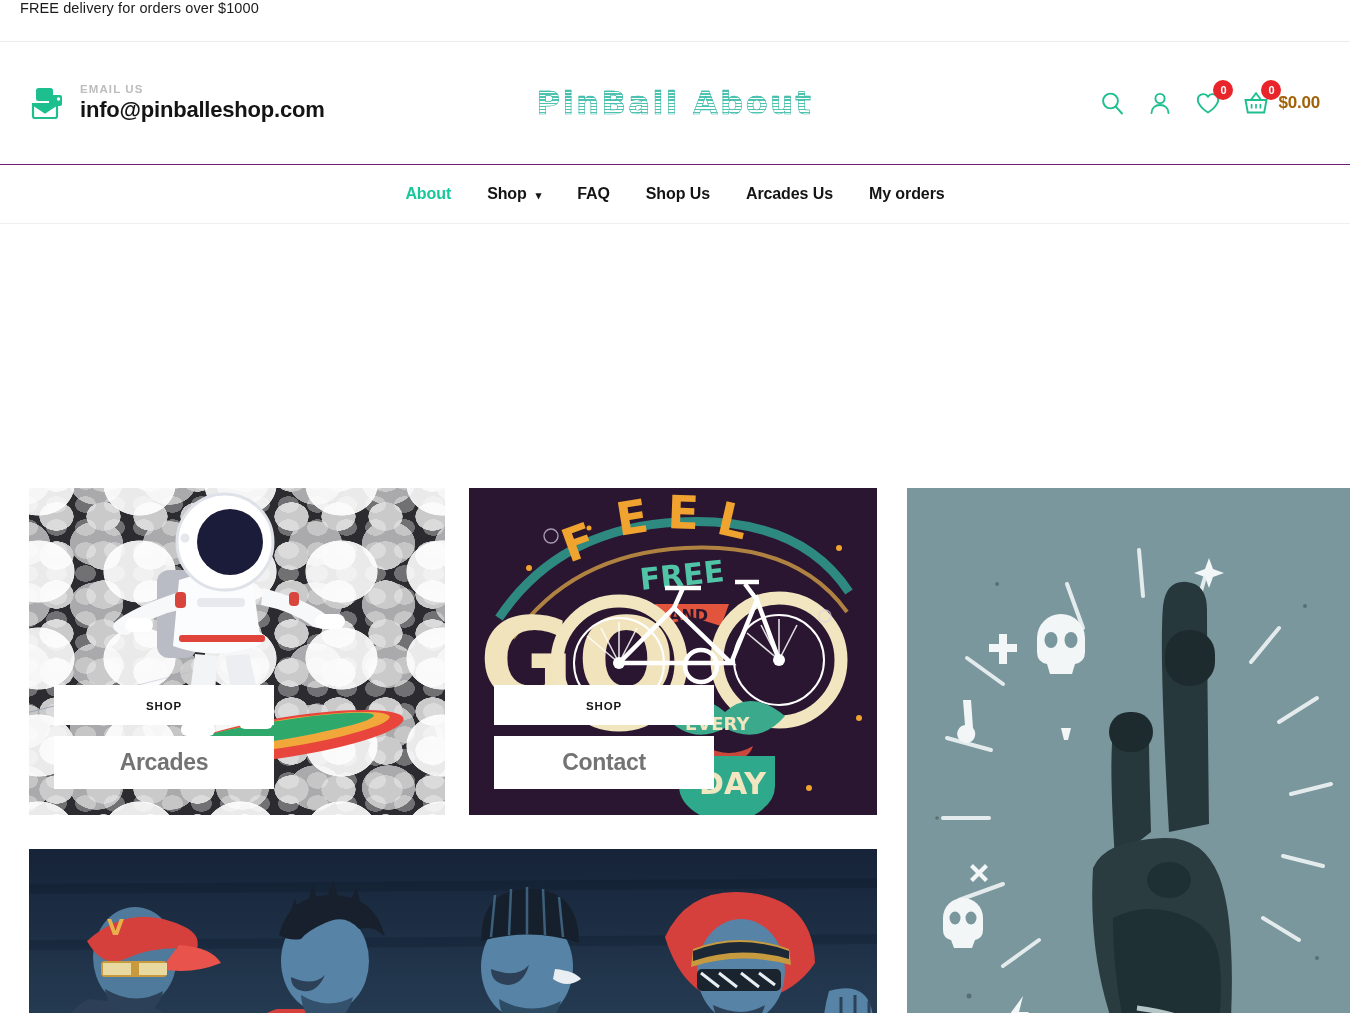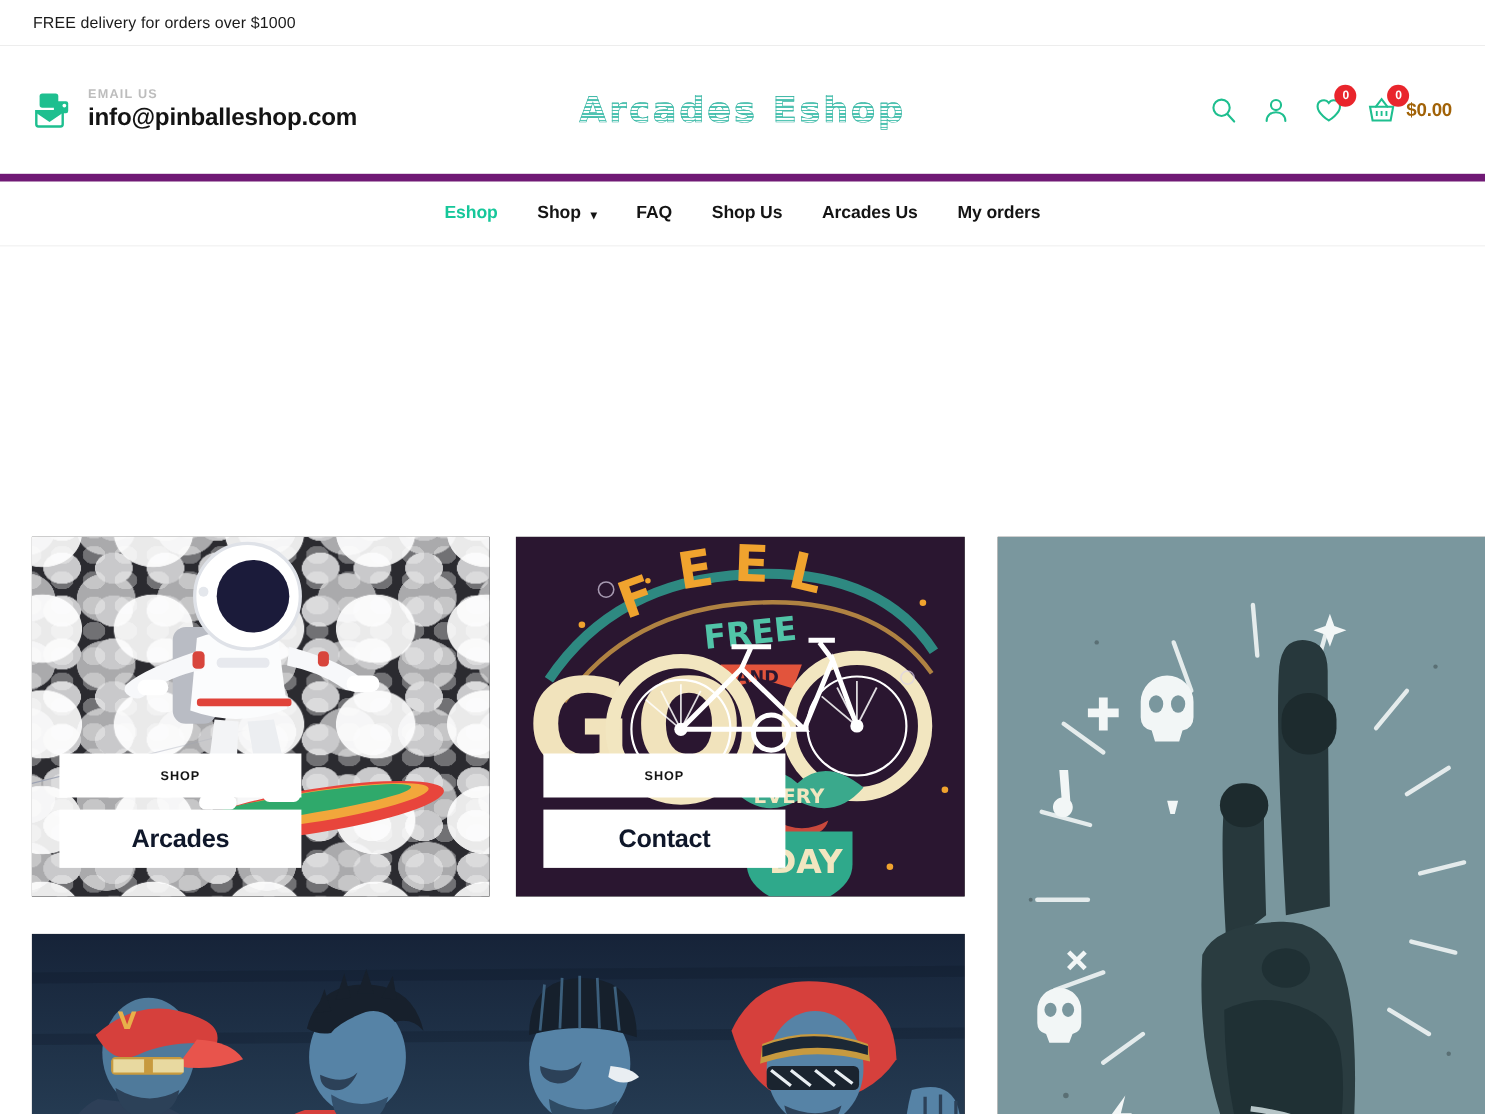--- a/index.html
+++ b/index.html
@@ -6,33 +6,33 @@
   html, body {
     width: 1350px; height: 1013px;
     background: #ffffff;
     font-family: "Liberation Sans", sans-serif;
     overflow: hidden;
   }
 
   
   .announce {
     height: 42px;
-    display: flex; align-items: center;
-    padding-left: 30px;
+    display: flex; align-items: flex-start;
+    padding-left: 20px;
     border-bottom: 1px solid #ececec;
     background: #ffffff;
   }
   .announce-text { font-size: 14.5px; color: #1b1b1b; letter-spacing: .1px; }
 
   
   .header {
     height: 123px;
     display: flex; align-items: center;
     padding: 0 30px;
-    border-bottom: 7px solid #701a75;
+    border-bottom: 1px solid #701a75;
     background: #ffffff;
     position: relative;
   }
   .email-block { display: flex; align-items: center; gap: 14px; min-width: 300px; }
   .mail-icon { width: 36px; height: 34px; position: relative; flex: none; }
   .email-meta { line-height: 1.25; }
   .email-label {
     font-size: 11.5px; letter-spacing: 1.1px; color: #bdbdbd;
     font-weight: 700; text-transform: uppercase;
   }
@@ -120,21 +120,21 @@
   }
   .tag-bar span {
     font-size: 11.5px; font-weight: 700; letter-spacing: .9px;
     color: #141414; text-transform: uppercase;
   }
   .title-bar {
     background: #ffffff; min-width: 220px;
     padding: 13px 14px; text-align: center;
   }
   .title-bar span {
-    font-size: 23px; font-weight: 700; color: #0f172a; letter-spacing: -.3px;
+    font-size: 23px; font-weight: 700; color: #737373; letter-spacing: -.3px;
   }
 
   
   .art-space { background: #2b2b30; }
   .stars, .stars2, .stars3 { position: absolute; inset: 0; }
   .stars {
     background-image:
       radial-gradient(#fff 51%, transparent 52%),
       radial-gradient(#ffffffcc 51%, transparent 52%);
     background-size: 47px 39px, 73px 61px;
@@ -186,21 +186,21 @@
         <path d="M3 18h24l-12 8z" fill="#1ebf8f"></path>
       </svg>
     </span>
     <span class="email-meta">
       <span class="email-label" style="display:block">EMAIL US</span>
       <span class="email-value" style="display:block">info@pinballeshop.com</span>
     </span>
   </div>
 
   <div class="logo-wrap">
-    <span class="logo">Arcades Eshop</span>
+    <span class="logo">PinBall About</span>
   </div>
 
   <div class="header-actions">
 
     <a class="icon-btn">
       <svg width="28" height="28" viewBox="0 0 28 28">
         <circle cx="12.5" cy="12" r="7.4" fill="none" stroke="#1ebf8f" stroke-width="1.9"></circle>
         <line x1="17.8" y1="17.6" x2="24" y2="24.5" stroke="#1ebf8f" stroke-width="1.9" stroke-linecap="round"></line>
       </svg>
     </a>
@@ -231,21 +231,21 @@
         <span class="badge">0</span>
       </a>
       <span class="cart-total">$0.00</span>
     </div>
 
   </div>
 </div>
 
 <div class="nav">
   <div class="nav-item active">
-    <span>Eshop</span>
+    <span>About</span>
   </div>
   <div class="nav-item">
     <span>Shop</span>
     <span class="chev">▾</span>
   </div>
   <div class="nav-item">
     <span>FAQ</span>
   </div>
   <div class="nav-item">
     <span>Shop Us</span>

